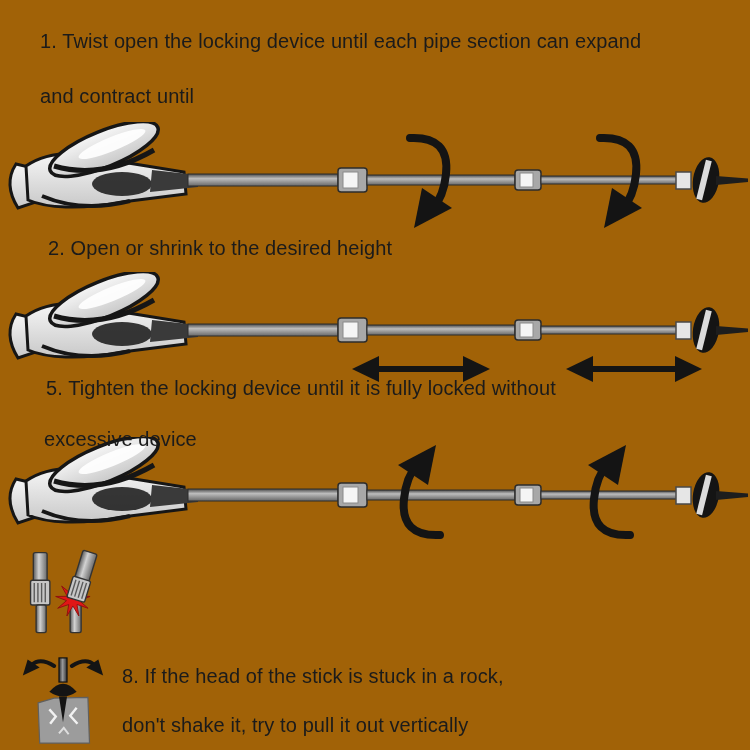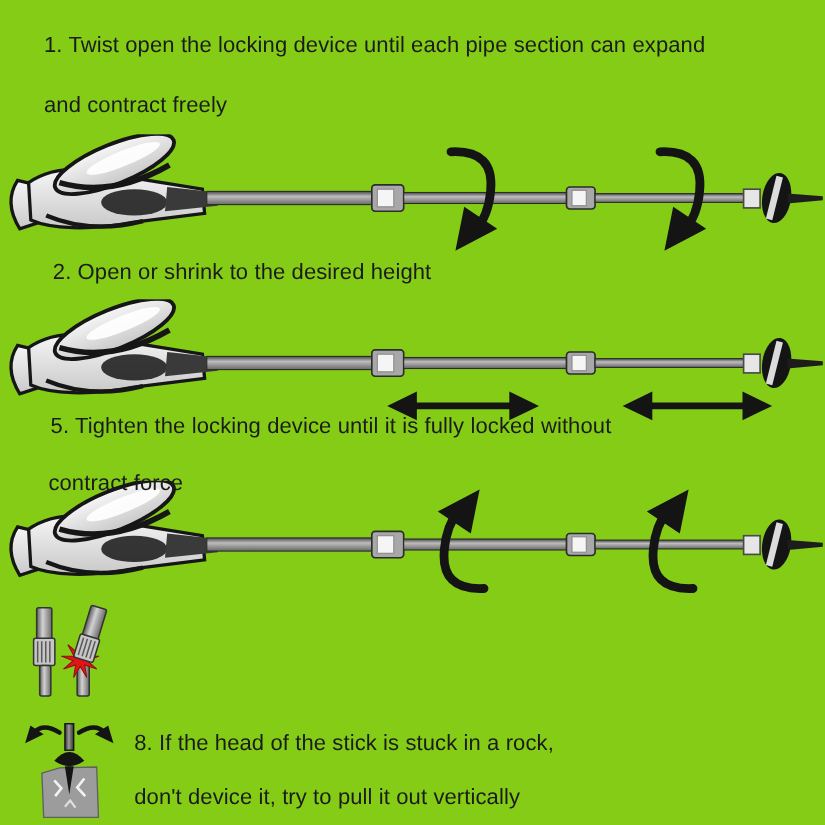--- a/index.html
+++ b/index.html
@@ -1,20 +1,20 @@
 <!DOCTYPE html>
 <html><head>
 <meta charset="utf-8">
 <style>
   html, body { margin: 0; padding: 0; background: #ffffff; }
   .page {
     position: relative;
     width: 750px;
     height: 750px;
-    background: #84cc16;
+    background: #a16207;
     font-family: "Liberation Sans", sans-serif;
     overflow: hidden;
   }
   .t {
     position: absolute;
     font-size: 20px;
     line-height: 23px;
     color: #1b1b1b;
     white-space: nowrap;
     z-index: 2;
@@ -32,21 +32,21 @@
     z-index: 1;
   }
   svg { display: block; }
 </style>
 </head>
 <body>
 
 <div class="page">
 
   <div class="t" style="left:40px; top:30px">1. Twist open the locking device until each pipe section can expand</div>
-  <div class="t" style="left:40px; top:85px">and contract freely</div>
+  <div class="t" style="left:40px; top:85px">and contract until</div>
 
   <div class="illu" style="top:122px">
       <svg viewBox="0 0 750 115" width="750" height="115" xmlns="http://www.w3.org/2000/svg">
         <defs>
           <linearGradient id="shaftG0" x1="0" y1="0" x2="0" y2="1">
             <stop offset="0" stop-color="#4a4a4a"></stop>
             <stop offset="0.38" stop-color="#bdbdbd"></stop>
             <stop offset="1" stop-color="#686868"></stop>
           </linearGradient>
           <linearGradient id="gripG0" x1="0" y1="0" x2="0" y2="1">
@@ -145,21 +145,21 @@
         </g>
         <g>
           <line x1="588" y1="97" x2="680" y2="97" stroke="#141414" stroke-width="6"></line>
           <polygon points="566,97 593,84 593,110" fill="#141414"></polygon>
           <polygon points="702,97 675,84 675,110" fill="#141414"></polygon>
         </g>
       </svg>
     </div>
 
   <div class="t" style="left:46px; top:377px">5. Tighten the locking device until it is fully locked without</div>
-  <div class="t" style="left:44px; top:428px">contract force</div>
+  <div class="t" style="left:44px; top:428px">excessive device</div>
 
   <div class="illu" style="top:437px">
       <svg viewBox="0 0 750 115" width="750" height="115" xmlns="http://www.w3.org/2000/svg">
         <defs>
           <linearGradient id="shaftG2" x1="0" y1="0" x2="0" y2="1">
             <stop offset="0" stop-color="#4a4a4a"></stop>
             <stop offset="0.38" stop-color="#bdbdbd"></stop>
             <stop offset="1" stop-color="#686868"></stop>
           </linearGradient>
           <linearGradient id="gripG2" x1="0" y1="0" x2="0" y2="1">
@@ -256,15 +256,15 @@
         </g>
         <g>
           <path d="M50,16 Q32,5 22,15" fill="none" stroke="#141414" stroke-width="5" stroke-linecap="round"></path>
           <polygon points="11,28 17,8 32,18" fill="#141414"></polygon>
           <path d="M72,16 Q90,5 100,15" fill="none" stroke="#141414" stroke-width="5" stroke-linecap="round"></path>
           <polygon points="111,28 105,8 90,18" fill="#141414"></polygon>
         </g>
       </svg>
     </div>
   <div class="t" style="left:122px; top:665px">8. If the head of the stick is stuck in a rock,</div>
-  <div class="t" style="left:122px; top:714px">don't device it, try to pull it out vertically</div>
+  <div class="t" style="left:122px; top:714px">don't shake it, try to pull it out vertically</div>
 
 </div>
 
 </body></html>

